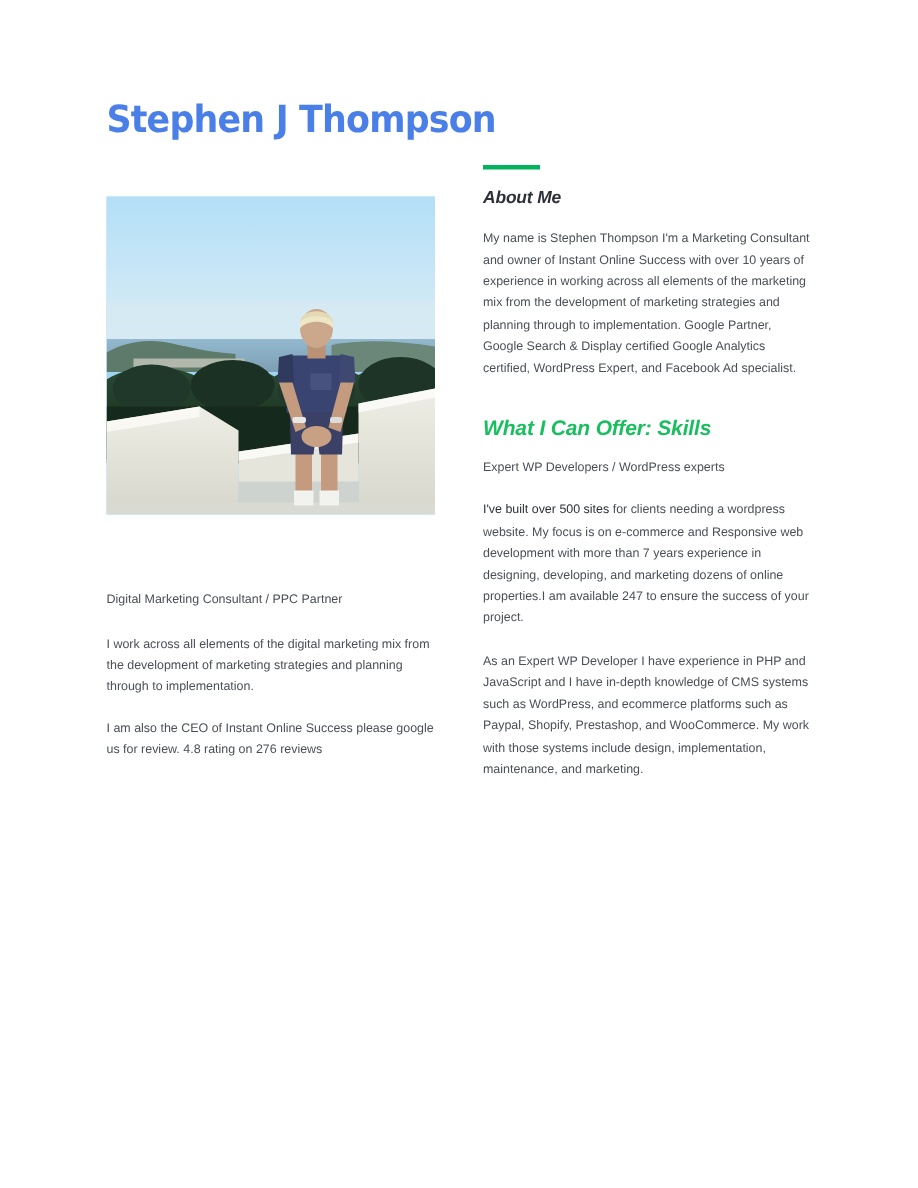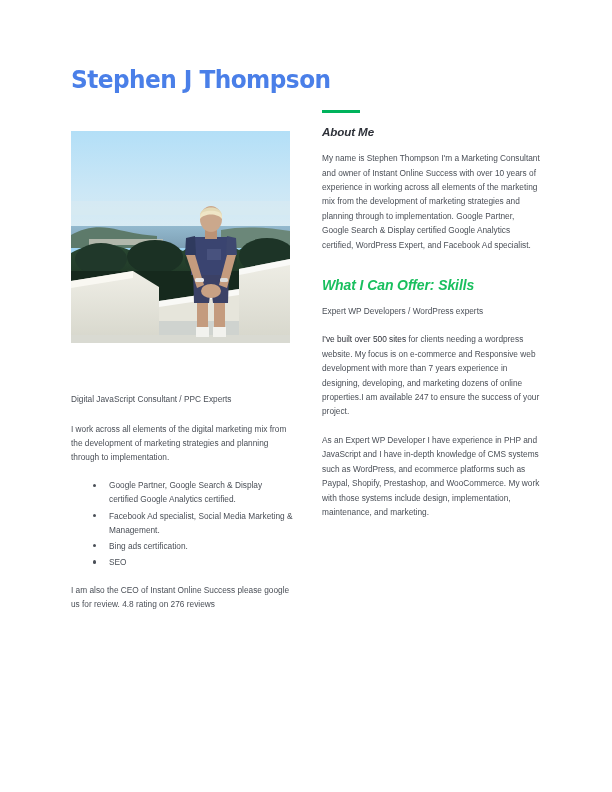--- a/index.html
+++ b/index.html
@@ -235,28 +235,22 @@
           <ellipse cx="140" cy="88" rx="11" ry="13" fill="#cba88c"></ellipse>
 
           <path d="M129,84 C130,74 150,74 151,84 C148,80 132,80 129,84 Z" fill="#e4d9b5"></path>
           <path d="M129,85 C129,78 151,78 151,85 L151,88 C147,82 133,82 129,88 Z" fill="#efe6c6"></path>
         </g>
       </svg>
     </div>
   </div>
 
   <div class="left-body">
-    <p class="lead">Digital JavaScript Consultant / PPC Experts</p>
+    <p class="lead">Digital Marketing Consultant / PPC Partner</p>
     <p>I work across all elements of the digital marketing mix from the development of marketing strategies and planning through to implementation.</p>
-    <ul class="skills-list">
-      <li>Google Partner, Google Search &amp; Display certified Google Analytics certified.</li>
-      <li>Facebook Ad specialist, Social Media Marketing &amp; Management.</li>
-      <li>Bing ads certification.</li>
-      <li>SEO</li>
-    </ul>
     <p class="closing">I am also the CEO of Instant Online Success please google us for review. 4.8 rating on 276 reviews</p>
   </div>
 
   <div class="right-col">
     <div class="accent-bar"></div>
     <h2 class="section-heading">About Me</h2>
     <p>My name is Stephen Thompson I'm a Marketing Consultant and owner of Instant Online Success with over 10 years of experience in working across all elements of the marketing mix from the development of marketing strategies and planning through to implementation. Google Partner, Google Search &amp; Display certified Google Analytics certified, WordPress Expert, and Facebook Ad specialist.</p>
 
     <h2 class="section-heading green heading-block">What I Can Offer: Skills</h2>
     <p>Expert WP Developers / WordPress experts</p>

